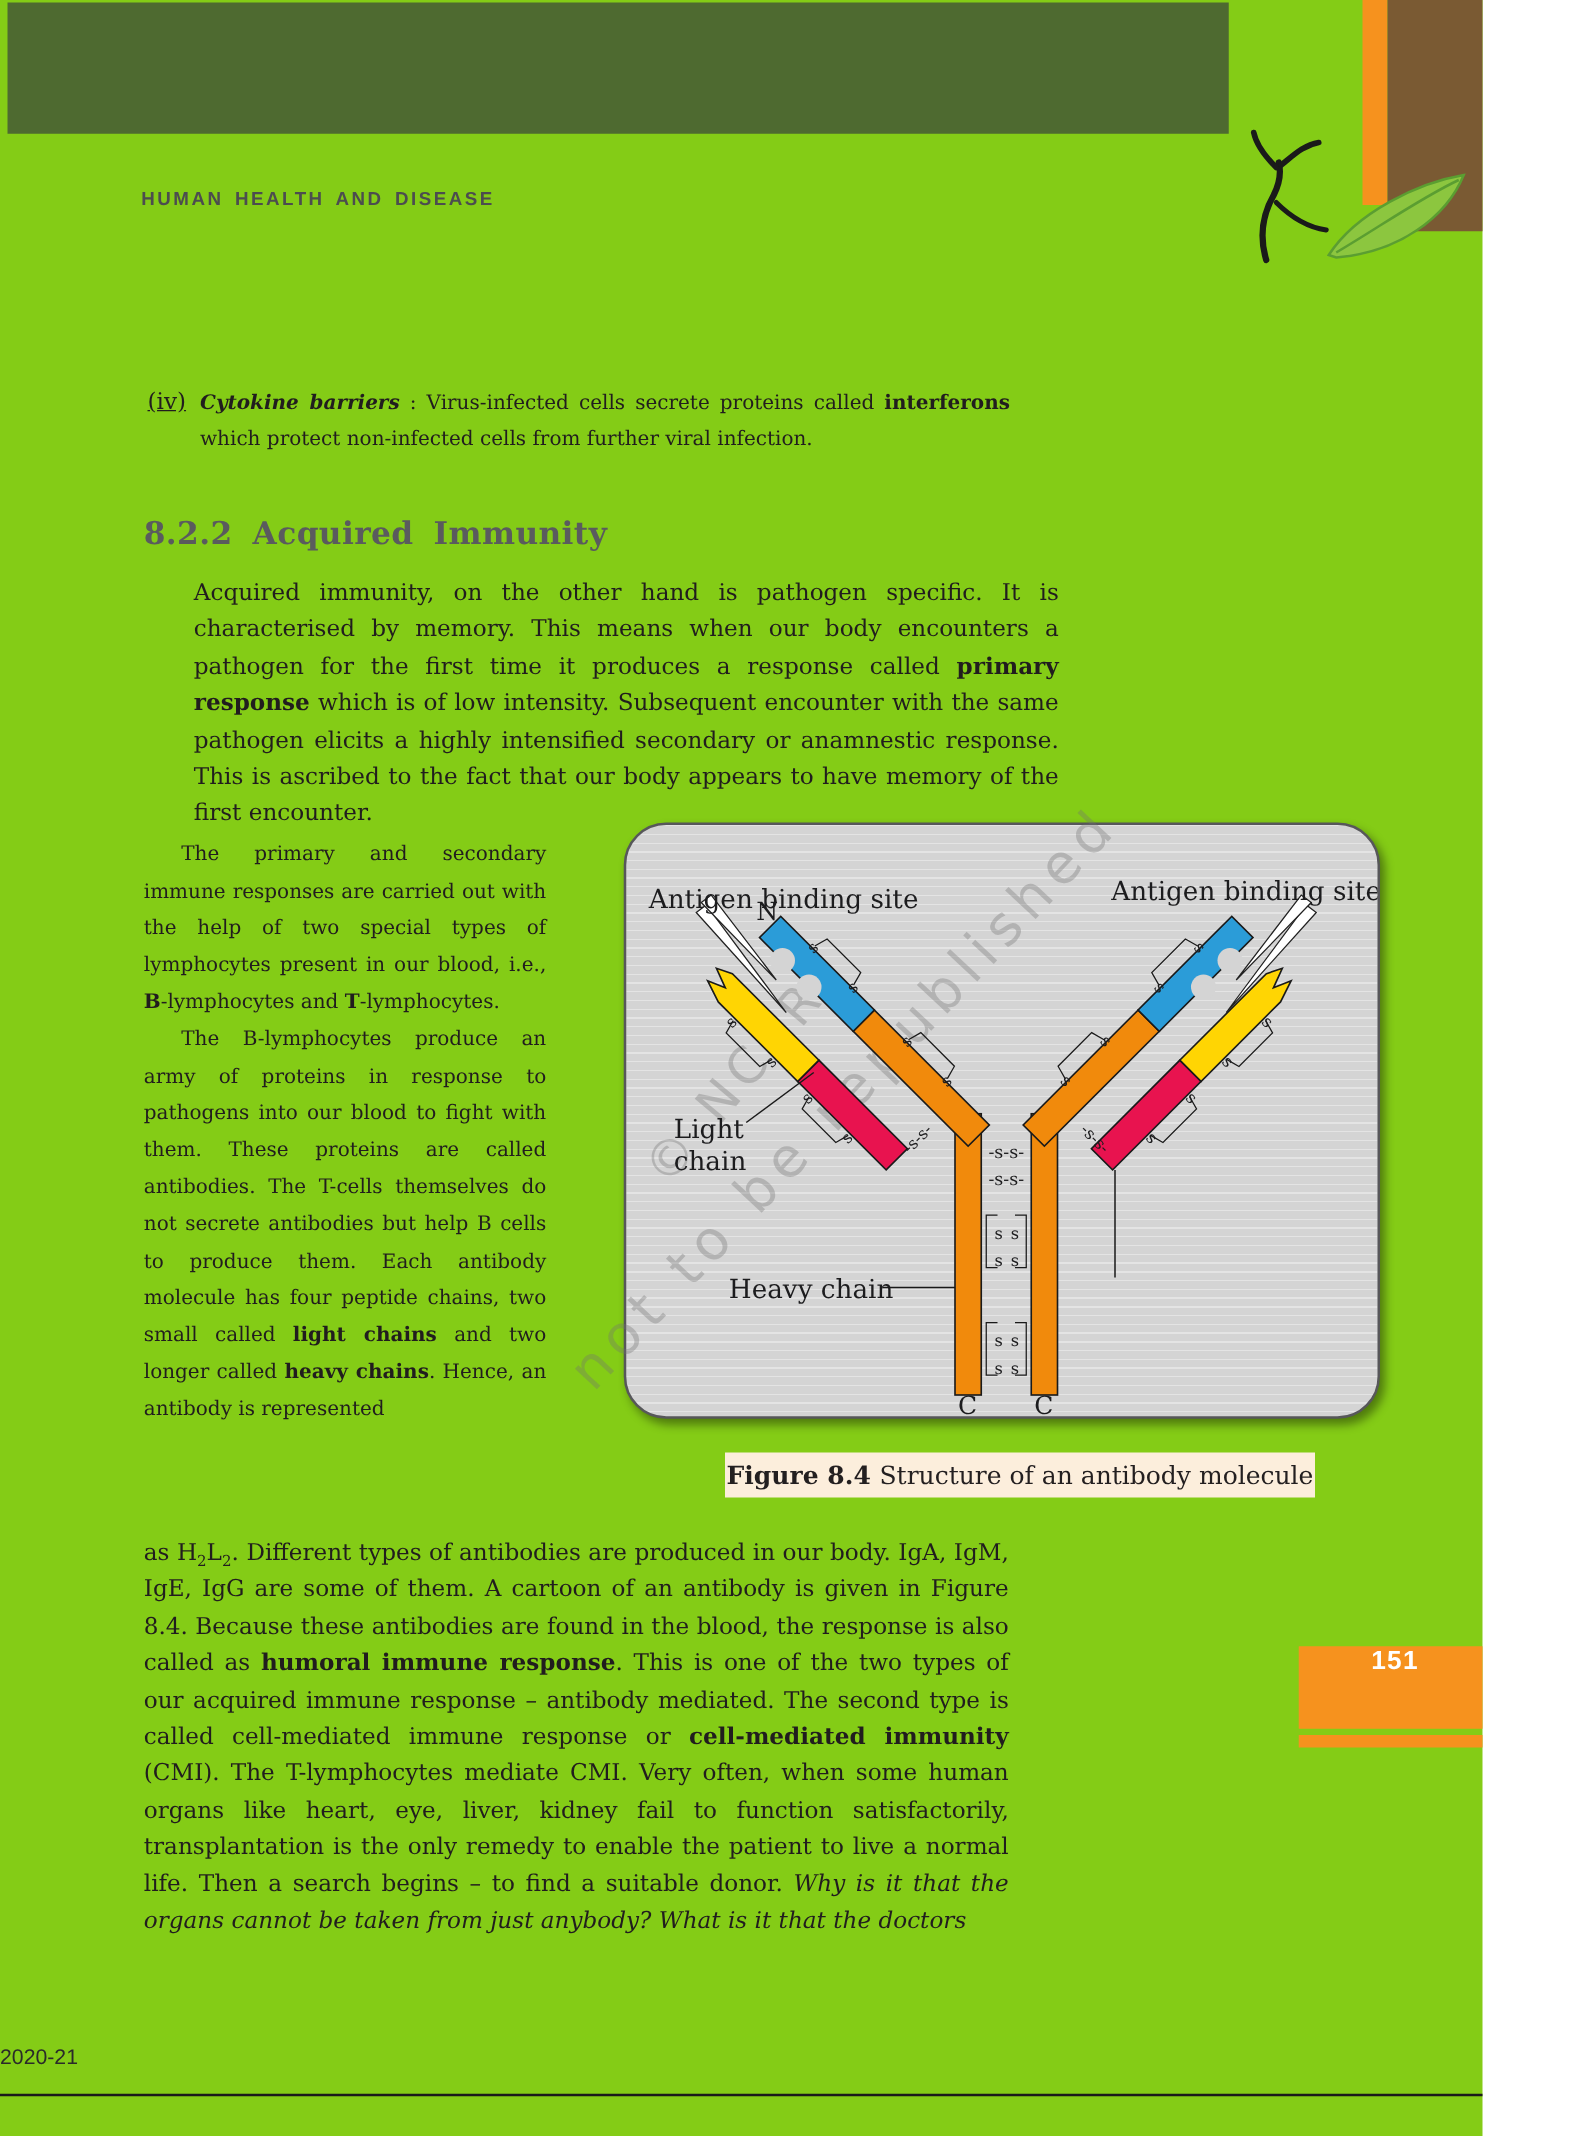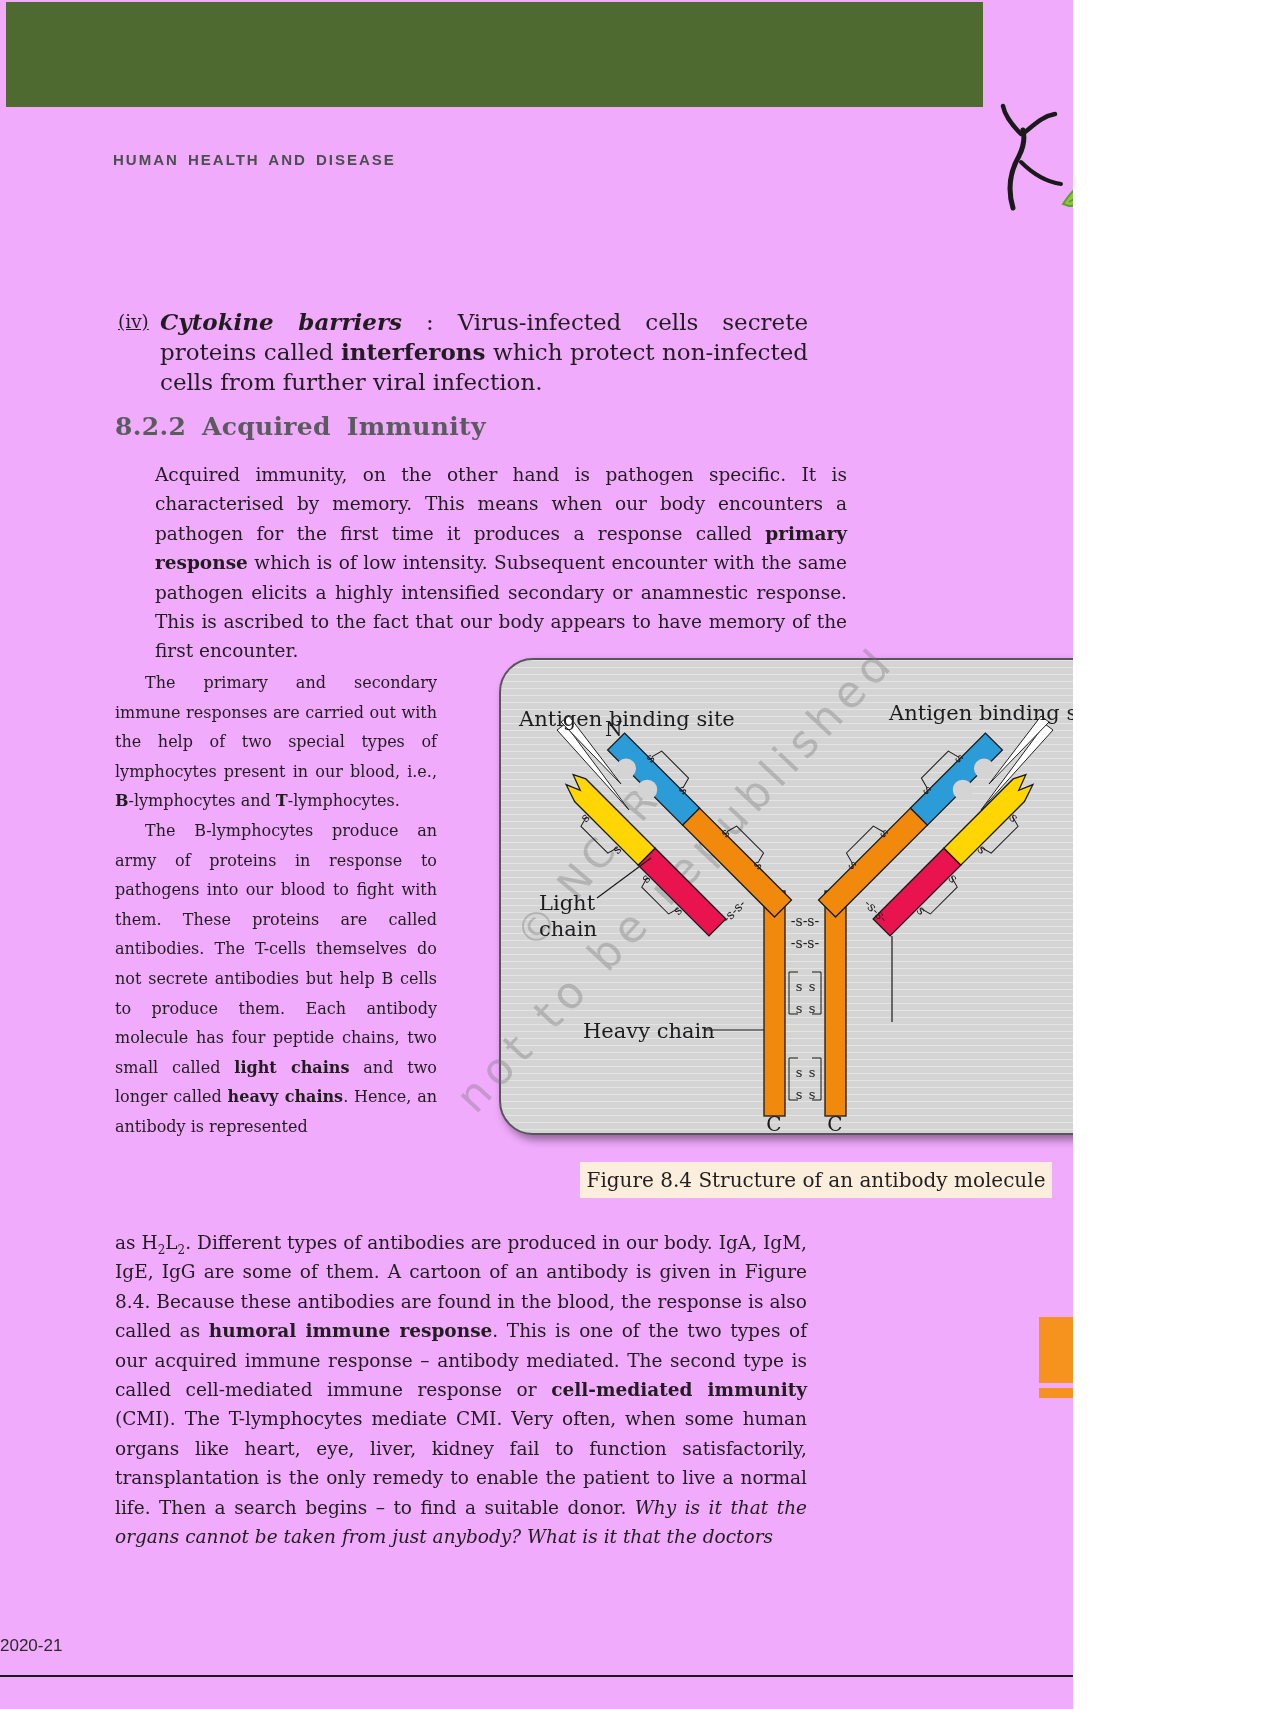--- a/index.html
+++ b/index.html
@@ -1,33 +1,33 @@
 <!DOCTYPE html>
 <html><head>
 <meta charset="utf-8">
 <style>
   html,body{margin:0;padding:0;background:#ffffff;}
-  .page{position:relative;width:1073px;height:1709px;background:#f0abfc;overflow:hidden;
+  .page{position:relative;width:1186px;height:1709px;background:#84cc16;overflow:hidden;
         font-family:"DejaVu Serif",serif;color:#211d1e;}
   
   .banner-green{position:absolute;left:6px;top:2px;width:977px;height:105px;background:#4e6a30;}
   .strip-orange{position:absolute;left:1090px;top:0;width:20px;height:164px;background:#f6921e;}
   .block-brown{position:absolute;left:1110px;top:0;width:149px;height:185px;background:#7a5a33;}
   .crop-v{position:absolute;left:1236px;top:0;width:3px;height:34px;background:#ffffff;}
   .crop-h{position:absolute;left:1236px;top:35px;width:24px;height:3px;background:#ffffff;}
   .logo{position:absolute;left:985px;top:100px;width:200px;height:112px;}
   .running-head{position:absolute;left:113px;top:151px;font-family:"Liberation Sans",sans-serif;
         font-size:15px;font-weight:bold;letter-spacing:2px;word-spacing:3px;color:#4c4d4f;}
   
   .p{position:absolute;text-align:justify;font-size:18.5px;line-height:29.4px;}
   sub{font-size:12px;line-height:0;}
   .p1{left:160px;top:218px;width:648px;}
   .iv{position:absolute;left:118px;top:307px;width:690px;}
   .ivlabel{position:absolute;left:0;top:0;font-size:18.5px;line-height:29.4px;text-decoration:underline;}
-  .ivbody{margin-left:42px;text-align:justify;font-size:23px;line-height:29.4px;}
+  .ivbody{margin-left:42px;text-align:justify;font-size:16px;line-height:29.4px;}
   .section-heading{position:absolute;left:115px;top:412px;margin:0;font-size:25px;font-weight:bold;
         color:#5a5b5e;letter-spacing:.3px;word-spacing:7px;font-family:"DejaVu Serif",serif;}
   .p2{left:115px;top:460px;width:692px;margin-left:40px;}
   .leftcol{position:absolute;left:115px;top:668px;width:322px;text-align:justify;
         font-size:16px;line-height:29.6px;}
   .leftcol p{margin:0;text-indent:30px;}
   .p3{left:115px;top:1228px;width:692px;}
   
   .figpanel{position:absolute;left:499px;top:658px;width:601px;height:473px;border-radius:34px;
         background-color:#d4d4d4;
@@ -184,21 +184,21 @@
       <text x="388" y="60" font-size="21" class="figsvg-text">Antigen binding site</text>
       <text x="104" y="76" font-size="20" class="figsvg-text">N</text>
       <text x="38" y="250" font-size="21" class="figsvg-text">Light</text>
       <text x="38" y="276" font-size="21" class="figsvg-text">chain</text>
       <text x="82" y="378" font-size="21" class="figsvg-text">Heavy chain</text>
       <text x="273" y="471" font-size="20" text-anchor="middle" class="figsvg-text">C</text>
       <text x="334" y="471" font-size="20" text-anchor="middle" class="figsvg-text">C</text>
     </svg>
   </div>
 
-  <div class="figcaption"><span style="font-weight: normal; margin-top: 20px;">Figure 8.4 </span><span>Structure of an antibody molecule</span></div>
+  <div class="figcaption"><span style="font-weight: bold; margin-top: 20px;">Figure 8.4 </span><span>Structure of an antibody molecule</span></div>
 
   <div class="p p3"><span>as H</span><sub>2</sub><span>L</span><sub>2</sub><span>. Different types of antibodies are produced in our body. IgA, IgM, IgE, IgG are some of them. A cartoon of an antibody is given in Figure 8.4. Because these antibodies are found in the blood, the response is also called as </span><span style="font-weight: bold;">humoral immune response</span><span>. This is one of the two types of our acquired immune response – antibody mediated. The second type is called cell-mediated immune response or </span><span style="font-weight: bold;">cell-mediated immunity</span><span> (CMI). The T-lymphocytes mediate CMI. Very often, when some human organs like heart, eye, liver, kidney fail to function satisfactorily, transplantation is  the only remedy to enable the patient to live a normal life. Then a search begins – to find a suitable donor. </span><span style="font-style: italic;">Why is it that the organs cannot be taken from just anybody? What is it that the doctors</span></div>
 
   <div class="badge">
     <span>151</span>
   </div>
   <div class="badgebar"></div>
 
   <div class="footer">2020-21</div>
   <div class="bottomline"></div>

